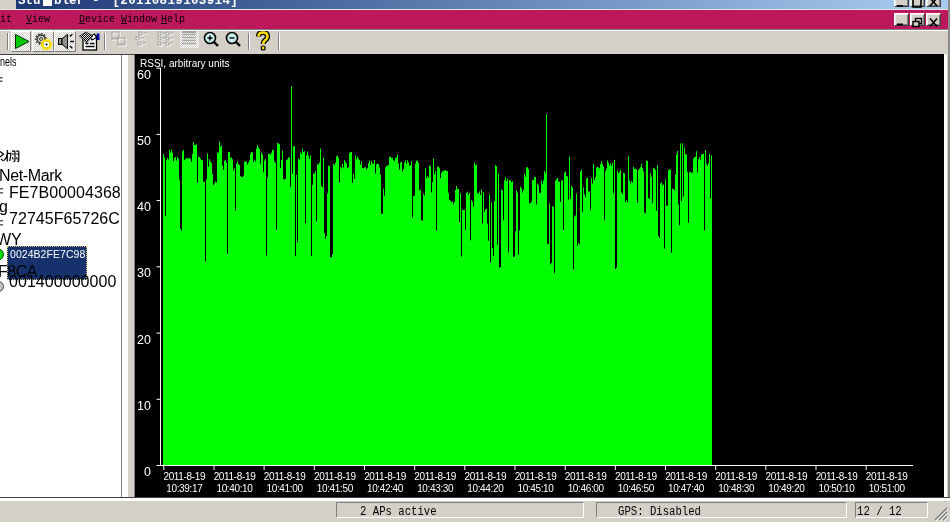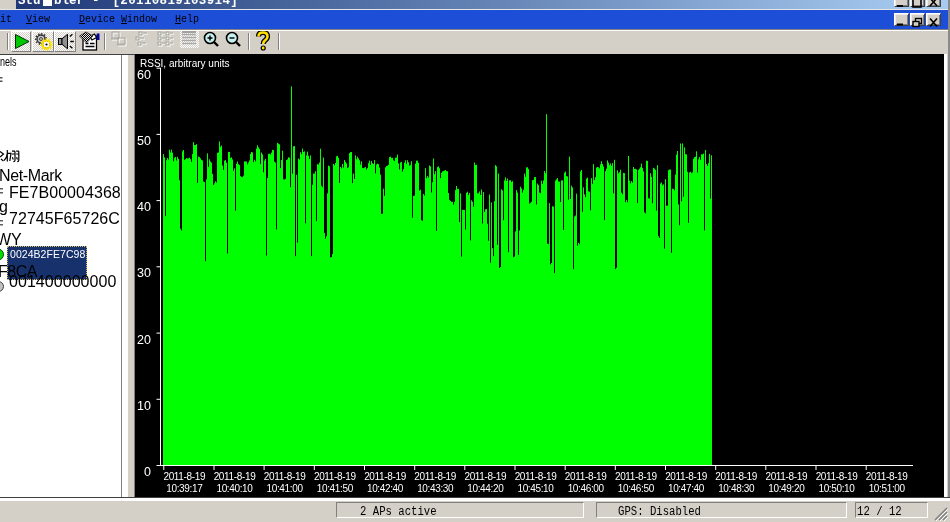--- a/index.html
+++ b/index.html
@@ -2,21 +2,21 @@
 <html><head><meta charset="utf-8">
 <style>
 *{margin:0;padding:0;box-sizing:border-box;-webkit-font-smoothing:antialiased}
 html,body{width:950px;height:522px;overflow:hidden;background:#d4d0c8;font-family:"Liberation Sans",sans-serif}
 .abs{position:absolute}
 
 #title{position:absolute;left:16px;top:0;width:946px;height:15px;background:linear-gradient(90deg,#1e3876 0%,#a6caf0 96%);overflow:hidden}
 #title .t{position:absolute;top:-6px;color:#fff;font-weight:bold;font-family:"Liberation Mono",monospace;font-size:12.5px;white-space:pre}
 .capbtn{position:absolute;top:-7px;width:15px;height:14px;background:#d4d0c8;border:1px solid;border-color:#fff #404040 #404040 #fff;box-shadow:inset 1px 1px 0 #ecebe5, inset -1px -1px 0 #808080}
 
-#menubar{position:absolute;left:0;top:9px;width:950px;height:20px;background:#1d4ed8;border-top:1px solid #e8e6e0}
+#menubar{position:absolute;left:0;top:9px;width:950px;height:20px;background:#be185d;border-top:1px solid #e8e6e0}
 .mi{position:absolute;top:4px;font-family:"Liberation Mono",monospace;font-size:10px;color:#000;white-space:pre}
 .mdibtn{position:absolute;top:3px;width:15px;height:13px;background:#d4d0c8;border:1px solid;border-color:#fff #404040 #404040 #fff;box-shadow:inset 1px 1px 0 #ecebe5, inset -1px -1px 0 #808080}
 
 #tbsep1{position:absolute;left:0;top:28.5px;width:950px;height:1.5px;background:#808080}
 #tbsep2{position:absolute;left:0;top:30px;width:950px;height:1.5px;background:#fff}
 #toolbar{position:absolute;left:0;top:31px;width:950px;height:22px;background:#d4d0c8}
 .tbtn{position:absolute;top:0;width:22px;height:21px;border:1px solid;border-color:#fff #808080 #808080 #fff;
  background-image:linear-gradient(45deg,#fff 25%,transparent 25%,transparent 75%,#fff 75%),linear-gradient(45deg,#fff 25%,#d4d0c8 25%,#d4d0c8 75%,#fff 75%);
  background-size:2px 2px;background-position:0 0,1px 1px}
 .vsep{position:absolute;top:2px;width:2px;height:17px;border-left:1px solid #808080;border-right:1px solid #fff}
@@ -58,21 +58,21 @@
     </svg></div>
 <div class="capbtn" style="left:926px"><svg width="13" height="12" viewBox="0 0 13 12">
       <path d="M3 2l7 8M10 2l-7 8" stroke="#000" stroke-width="1.6"></path>
     </svg></div>
 
 <div id="menubar">
   <span class="mi" style="left:0px">it</span>
   <span class="mi" style="left:26px"><u>V</u>iew</span>
   <span class="mi" style="left:79px"><u>D</u>evice</span>
   <span class="mi" style="left:121px"><u>W</u>indow</span>
-  <span class="mi" style="left:175px"><u>H</u>elp</span>
+  <span class="mi" style="left:161px"><u>H</u>elp</span>
   <div class="mdibtn" style="left:894px"><svg width="13" height="11" viewBox="0 0 13 11">
         <rect x="2" y="6.5" width="6" height="2" fill="#000"></rect>
       </svg></div>
   <div class="mdibtn" style="left:910px"><svg width="13" height="11" viewBox="0 0 13 11">
         <rect x="4.5" y="1.5" width="6" height="5" fill="none" stroke="#000" stroke-width="1.4"></rect>
         <rect x="2" y="4.5" width="6" height="5" fill="#d4d0c8" stroke="#000" stroke-width="1.4"></rect>
       </svg></div>
   <div class="mdibtn" style="left:926px"><svg width="13" height="11" viewBox="0 0 13 11">
         <path d="M3 1.5l7 8M10 1.5l-7 8" stroke="#000" stroke-width="1.6"></path>
       </svg></div>

